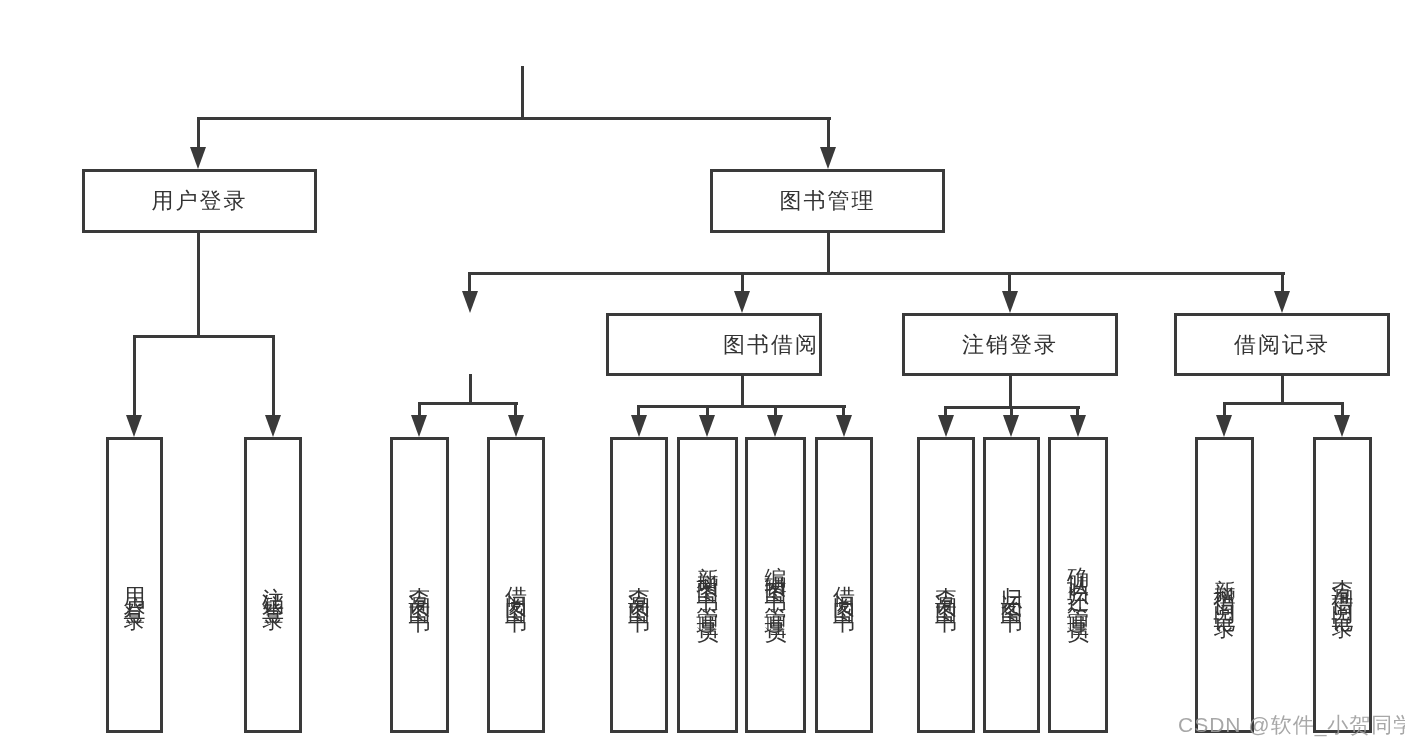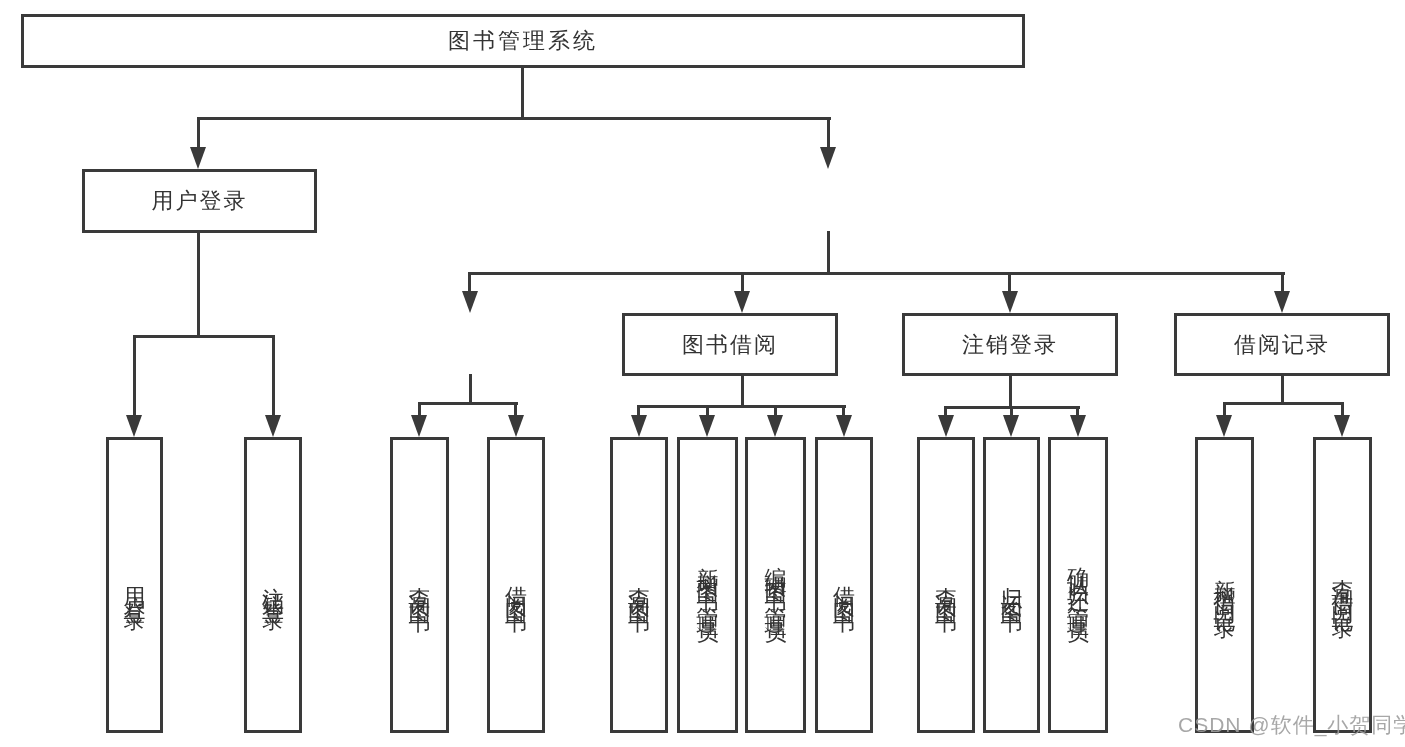--- a/index.html
+++ b/index.html
@@ -57,54 +57,54 @@
     color: #9e9e9e;
     opacity: 0.9;
     white-space: nowrap;
   }
 </style>
 </head>
 <body>
 
 <div id="stage">
 
-  <div class="box" style="left:21px; top:14px; width:1004px; height:54px;">
-    <span class="hlabel root-label">图书管理系统</span>
-  </div>
 
   <div class="line" style="left:521px; top:66px; width:3px; height:53px;"></div>
   <div class="line" style="left:197px; top:117px; width:634px; height:3px;"></div>
   <div class="line" style="left:197px; top:117px; width:3px; height:36px;"></div>
   <div class="arrow-head" style="left:190px; top:147px;"></div>
   <div class="line" style="left:827px; top:117px; width:3px; height:36px;"></div>
   <div class="arrow-head" style="left:820px; top:147px;"></div>
 
   <div class="box" style="left:82px; top:169px; width:235px; height:64px;">
     <span class="hlabel">用户登录</span>
+  </div>
+  <div class="box" style="left:710px; top:169px; width:235px; height:64px;">
+    <span class="hlabel">图书管理</span>
   </div>
 
   <div class="line" style="left:197px; top:231px; width:3px; height:106px;"></div>
   <div class="line" style="left:133px; top:335px; width:142px; height:3px;"></div>
   <div class="line" style="left:133px; top:335px; width:3px; height:84px;"></div>
   <div class="arrow-head" style="left:126px; top:415px;"></div>
   <div class="line" style="left:272px; top:335px; width:3px; height:84px;"></div>
   <div class="arrow-head" style="left:265px; top:415px;"></div>
 
   <div class="line" style="left:827px; top:231px; width:3px; height:44px;"></div>
   <div class="line" style="left:468px; top:272px; width:817px; height:3px;"></div>
   <div class="line" style="left:468px; top:272px; width:3px; height:24px;"></div>
   <div class="arrow-head" style="left:462px; top:291px;"></div>
   <div class="line" style="left:741px; top:272px; width:3px; height:24px;"></div>
   <div class="arrow-head" style="left:734px; top:291px;"></div>
   <div class="line" style="left:1008px; top:272px; width:3px; height:24px;"></div>
   <div class="arrow-head" style="left:1002px; top:291px;"></div>
   <div class="line" style="left:1281px; top:272px; width:3px; height:24px;"></div>
   <div class="arrow-head" style="left:1274px; top:291px;"></div>
 
-  <div class="box" style="left:622px; top:313px; width:216px; height:63px;">
+  <div class="box" style="left:606px; top:313px; width:216px; height:63px;justify-content:flex-end;">
     <span class="hlabel">图书借阅</span>
   </div>
   <div class="box" style="left:902px; top:313px; width:216px; height:63px;">
     <span class="hlabel">注销登录</span>
   </div>
   <div class="box" style="left:1174px; top:313px; width:216px; height:63px;">
     <span class="hlabel">借阅记录</span>
   </div>
 
   <div class="line" style="left:469px; top:374px; width:3px; height:31px;"></div>

